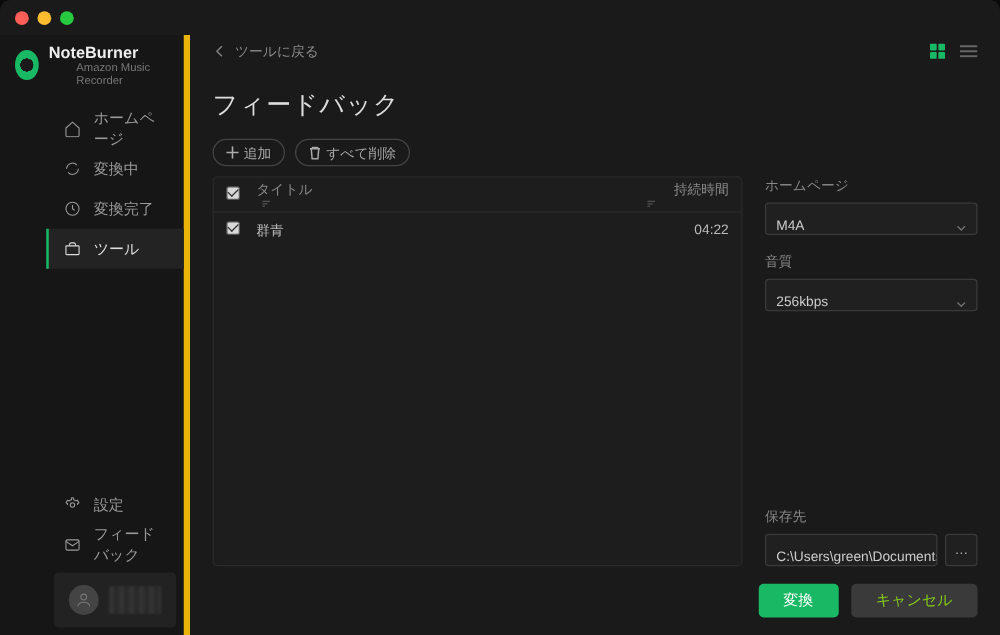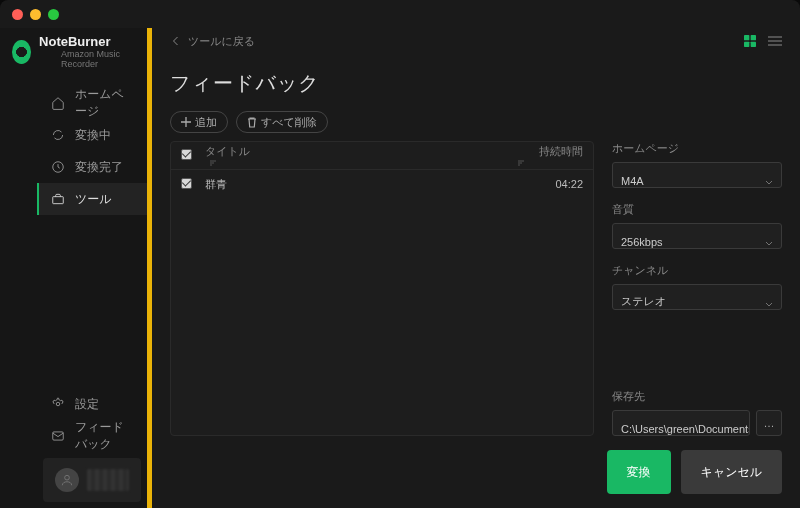--- a/index.html
+++ b/index.html
@@ -66,23 +66,23 @@
 .field label { display: block; margin-bottom: 6px; }
 .select, .path-input { height: 26px; border: 1px solid #3a3a3a; border-radius: 3px; background: #202020; color: #ccc; display: flex; align-items: flex-end; padding: 0 8px; font-size: 11px; position: relative; cursor: pointer; }
 .select .chev { margin-left: auto; opacity: .6; }
 .path-row { display: flex; gap: 6px; }
 .path-input { flex: 1; overflow: hidden; white-space: nowrap; cursor: text; }
 .browse { width: 26px; height: 26px; border: 1px solid #3a3a3a; border-radius: 3px; background: #202020; color: #aaa; display: flex; align-items: center; justify-content: center; cursor: pointer; }
 
 .spacer { flex: 1; }
 
 .footer { display: flex; justify-content: flex-end; gap: 10px; margin-top: 14px; }
-.btn { height: 44px; padding: 0 20px; border-radius: 4px; border: none; font-size: 12px; cursor: pointer; }
+.btn { height: 27px; padding: 0 20px; border-radius: 4px; border: none; font-size: 12px; cursor: pointer; }
 .btn.primary { background: #19b864; color: #fff; }
-.btn.secondary { background: #3a3a3a; color: #ffffff; }
+.btn.secondary { background: #3a3a3a; color: #84cc16; }
 
 svg { display: block; }
 </style>
 </head>
 <body>
 
 <div class="window">
 
   <div class="titlebar">
     <div class="traffic">
@@ -251,29 +251,20 @@
           </div>
           <div class="field">
             <label>音質</label>
             <div class="select">
               <span>256kbps</span>
               <svg class="chev" width="8" height="8" viewBox="0 0 8 8" stroke="#aaa" fill="none">
                   <path d="M1 2l3 3 3-3"></path>
                 </svg>
             </div>
           </div>
-          <div class="field">
-            <label>チャンネル</label>
-            <div class="select">
-              <span>ステレオ</span>
-              <svg class="chev" width="8" height="8" viewBox="0 0 8 8" stroke="#aaa" fill="none">
-                  <path d="M1 2l3 3 3-3"></path>
-                </svg>
-            </div>
-          </div>
 
           <div class="spacer"></div>
 
           <div class="field">
             <label>保存先</label>
             <div class="path-row">
               <div class="path-input">C:\Users\green\Documents</div>
               <div class="browse">
                 <span>…</span>
               </div>

